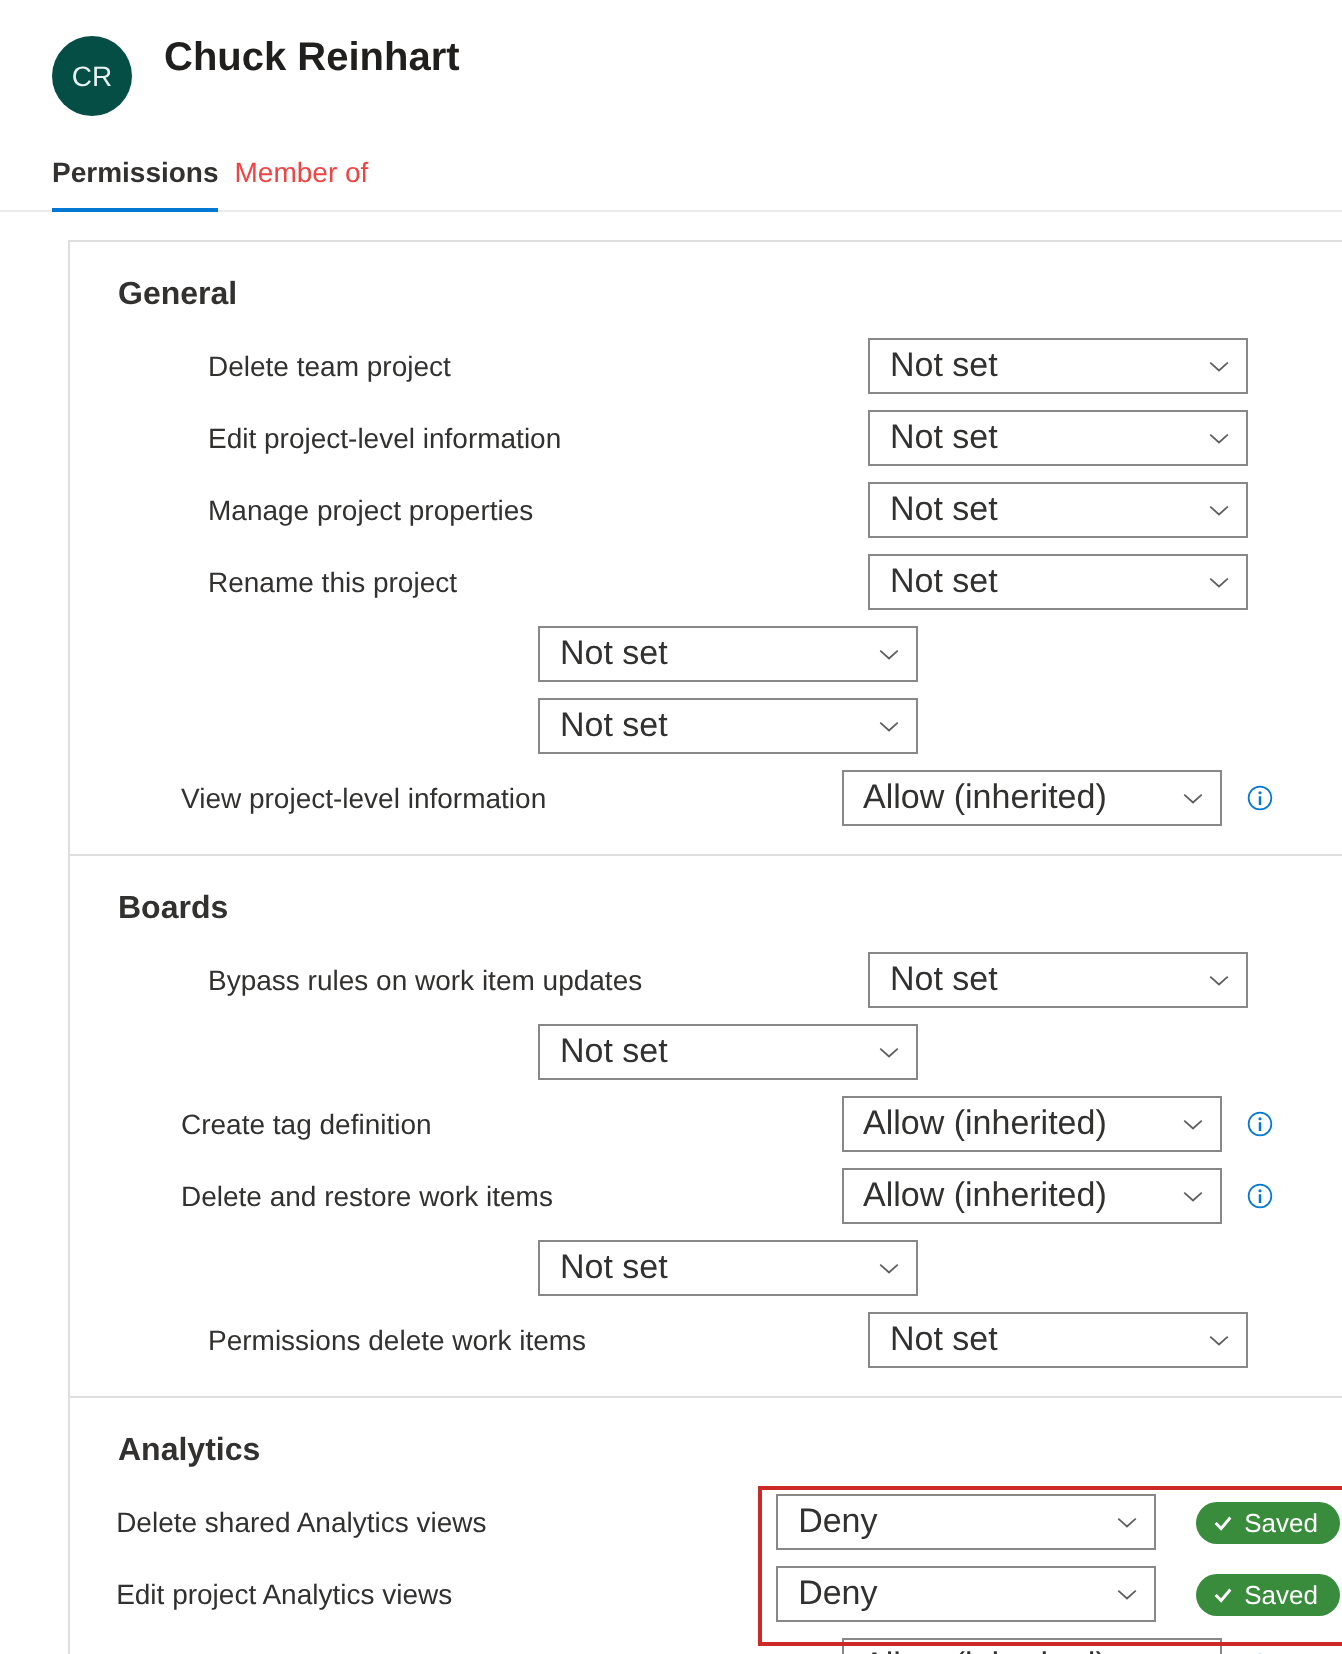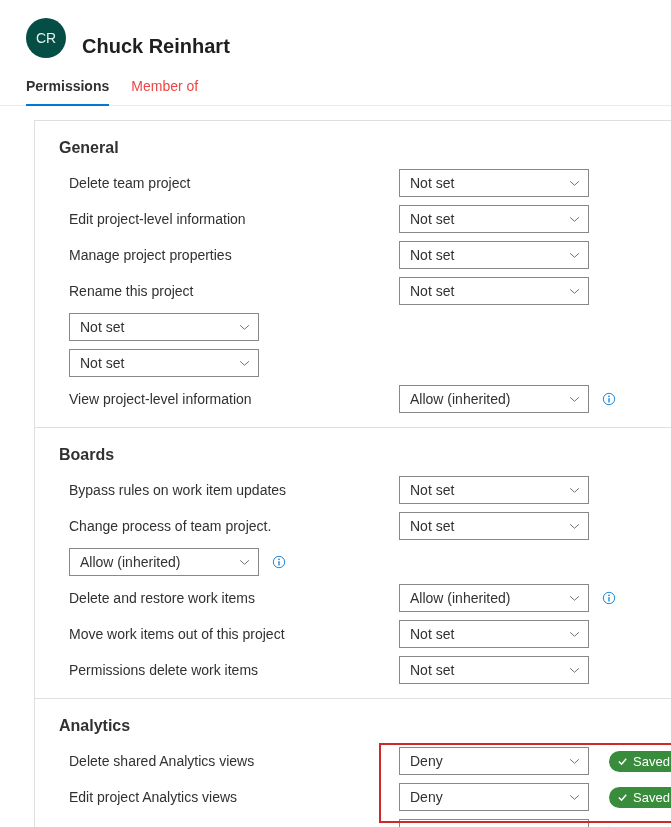--- a/index.html
+++ b/index.html
@@ -6,21 +6,21 @@
   body {
     margin: 0;
     font-family: "Segoe UI", -apple-system, BlinkMacSystemFont, sans-serif;
     font-size: 14px;
     color: #323130;
     background: #fff;
     width: 671px;
   }
   .header {
     display: flex;
-    align-items: flex-end;
+    align-items: flex-start;
     padding: 18px 12px 0 26px;
   }
   .avatar {
     width: 40px;
     height: 40px;
     border-radius: 50%;
     background: #044e46;
     color: #e6f2f1;
     display: flex;
     align-items: center;
@@ -30,21 +30,21 @@
     margin-right: 16px;
   }
   .user-name {
     font-size: 20px;
     font-weight: 700;
     color: #201f1e;
   }
   .tabs {
     display: flex;
     padding: 14px 26px 0 26px;
-    gap: 22px;
+    gap: 8px;
     border-bottom: 1px solid #edebe9;
   }
   .tab {
     padding: 6px 0 10px 0;
     font-size: 14px;
     color: #ef4444;
     cursor: pointer;
     border-bottom: 2px solid transparent;
     margin-bottom: -1px;
   }
@@ -64,35 +64,36 @@
     font-size: 16px;
     padding: 18px 24px 8px 24px;
   }
   .perm-row {
     display: flex;
     align-items: center;
     padding: 4px 12px 4px 34px;
     min-height: 36px;
     width: 100%;
     position: relative;
+    justify-content: center;
   }
   .perm-label {
     flex: 0 0 330px;
     font-size: 14px;
     color: #323130;
   }
   .perm-select {
     flex: 0 0 190px;
     height: 28px;
     border: 1px solid #8a8886;
     display: flex;
     align-items: center;
     justify-content: space-between;
     padding: 0 8px 0 10px;
-    font-size: 14px;
+    font-size: 17px;
     background: #fff;
     cursor: pointer;
     color: #323130;
   }
   .chevron {
     display: inline-block;
   }
   .chevron svg { display:block; }
   .info-icon {
     margin-left: 12px;
@@ -251,32 +252,32 @@
       <span>Not set</span>
       <span class="chevron">
           <svg width="11" height="7" viewBox="0 0 12 8">
             <path d="M1 1.5 L6 6 L11 1.5" stroke="#605e5c" stroke-width="1" fill="none"></path>
           </svg>
         </span>
     </div>
   </div>
 
   <div class="perm-row">
-    <div class="perm-label">Change process of team project.</div>
-    <div class="perm-select">
-      <span>Not set</span>
-      <span class="chevron">
-          <svg width="11" height="7" viewBox="0 0 12 8">
-            <path d="M1 1.5 L6 6 L11 1.5" stroke="#605e5c" stroke-width="1" fill="none"></path>
-          </svg>
-        </span>
-    </div>
-  </div>
-
-  <div class="perm-row">
+    <div class="perm-select">
+      <span>Not set</span>
+      <span class="chevron">
+          <svg width="11" height="7" viewBox="0 0 12 8">
+            <path d="M1 1.5 L6 6 L11 1.5" stroke="#605e5c" stroke-width="1" fill="none"></path>
+          </svg>
+        </span>
+    </div>
+  </div>
+
+  <div class="perm-row">
+    <div class="perm-label">Create tag definition</div>
     <div class="perm-select">
       <span>Allow (inherited)</span>
       <span class="chevron">
           <svg width="11" height="7" viewBox="0 0 12 8">
             <path d="M1 1.5 L6 6 L11 1.5" stroke="#605e5c" stroke-width="1" fill="none"></path>
           </svg>
         </span>
     </div>
     <span class="info-icon">
         <svg width="14" height="14" viewBox="0 0 16 16">
@@ -300,21 +301,20 @@
     <span class="info-icon">
         <svg width="14" height="14" viewBox="0 0 16 16">
           <circle cx="8" cy="8" r="6.5" stroke="#0078d4" stroke-width="1" fill="none"></circle>
           <circle cx="8" cy="5" r="0.9" fill="#0078d4"></circle>
           <rect x="7.3" y="7" width="1.4" height="5" fill="#0078d4"></rect>
         </svg>
       </span>
   </div>
 
   <div class="perm-row">
-    <div class="perm-label">Move work items out of this project</div>
     <div class="perm-select">
       <span>Not set</span>
       <span class="chevron">
           <svg width="11" height="7" viewBox="0 0 12 8">
             <path d="M1 1.5 L6 6 L11 1.5" stroke="#605e5c" stroke-width="1" fill="none"></path>
           </svg>
         </span>
     </div>
   </div>
 

